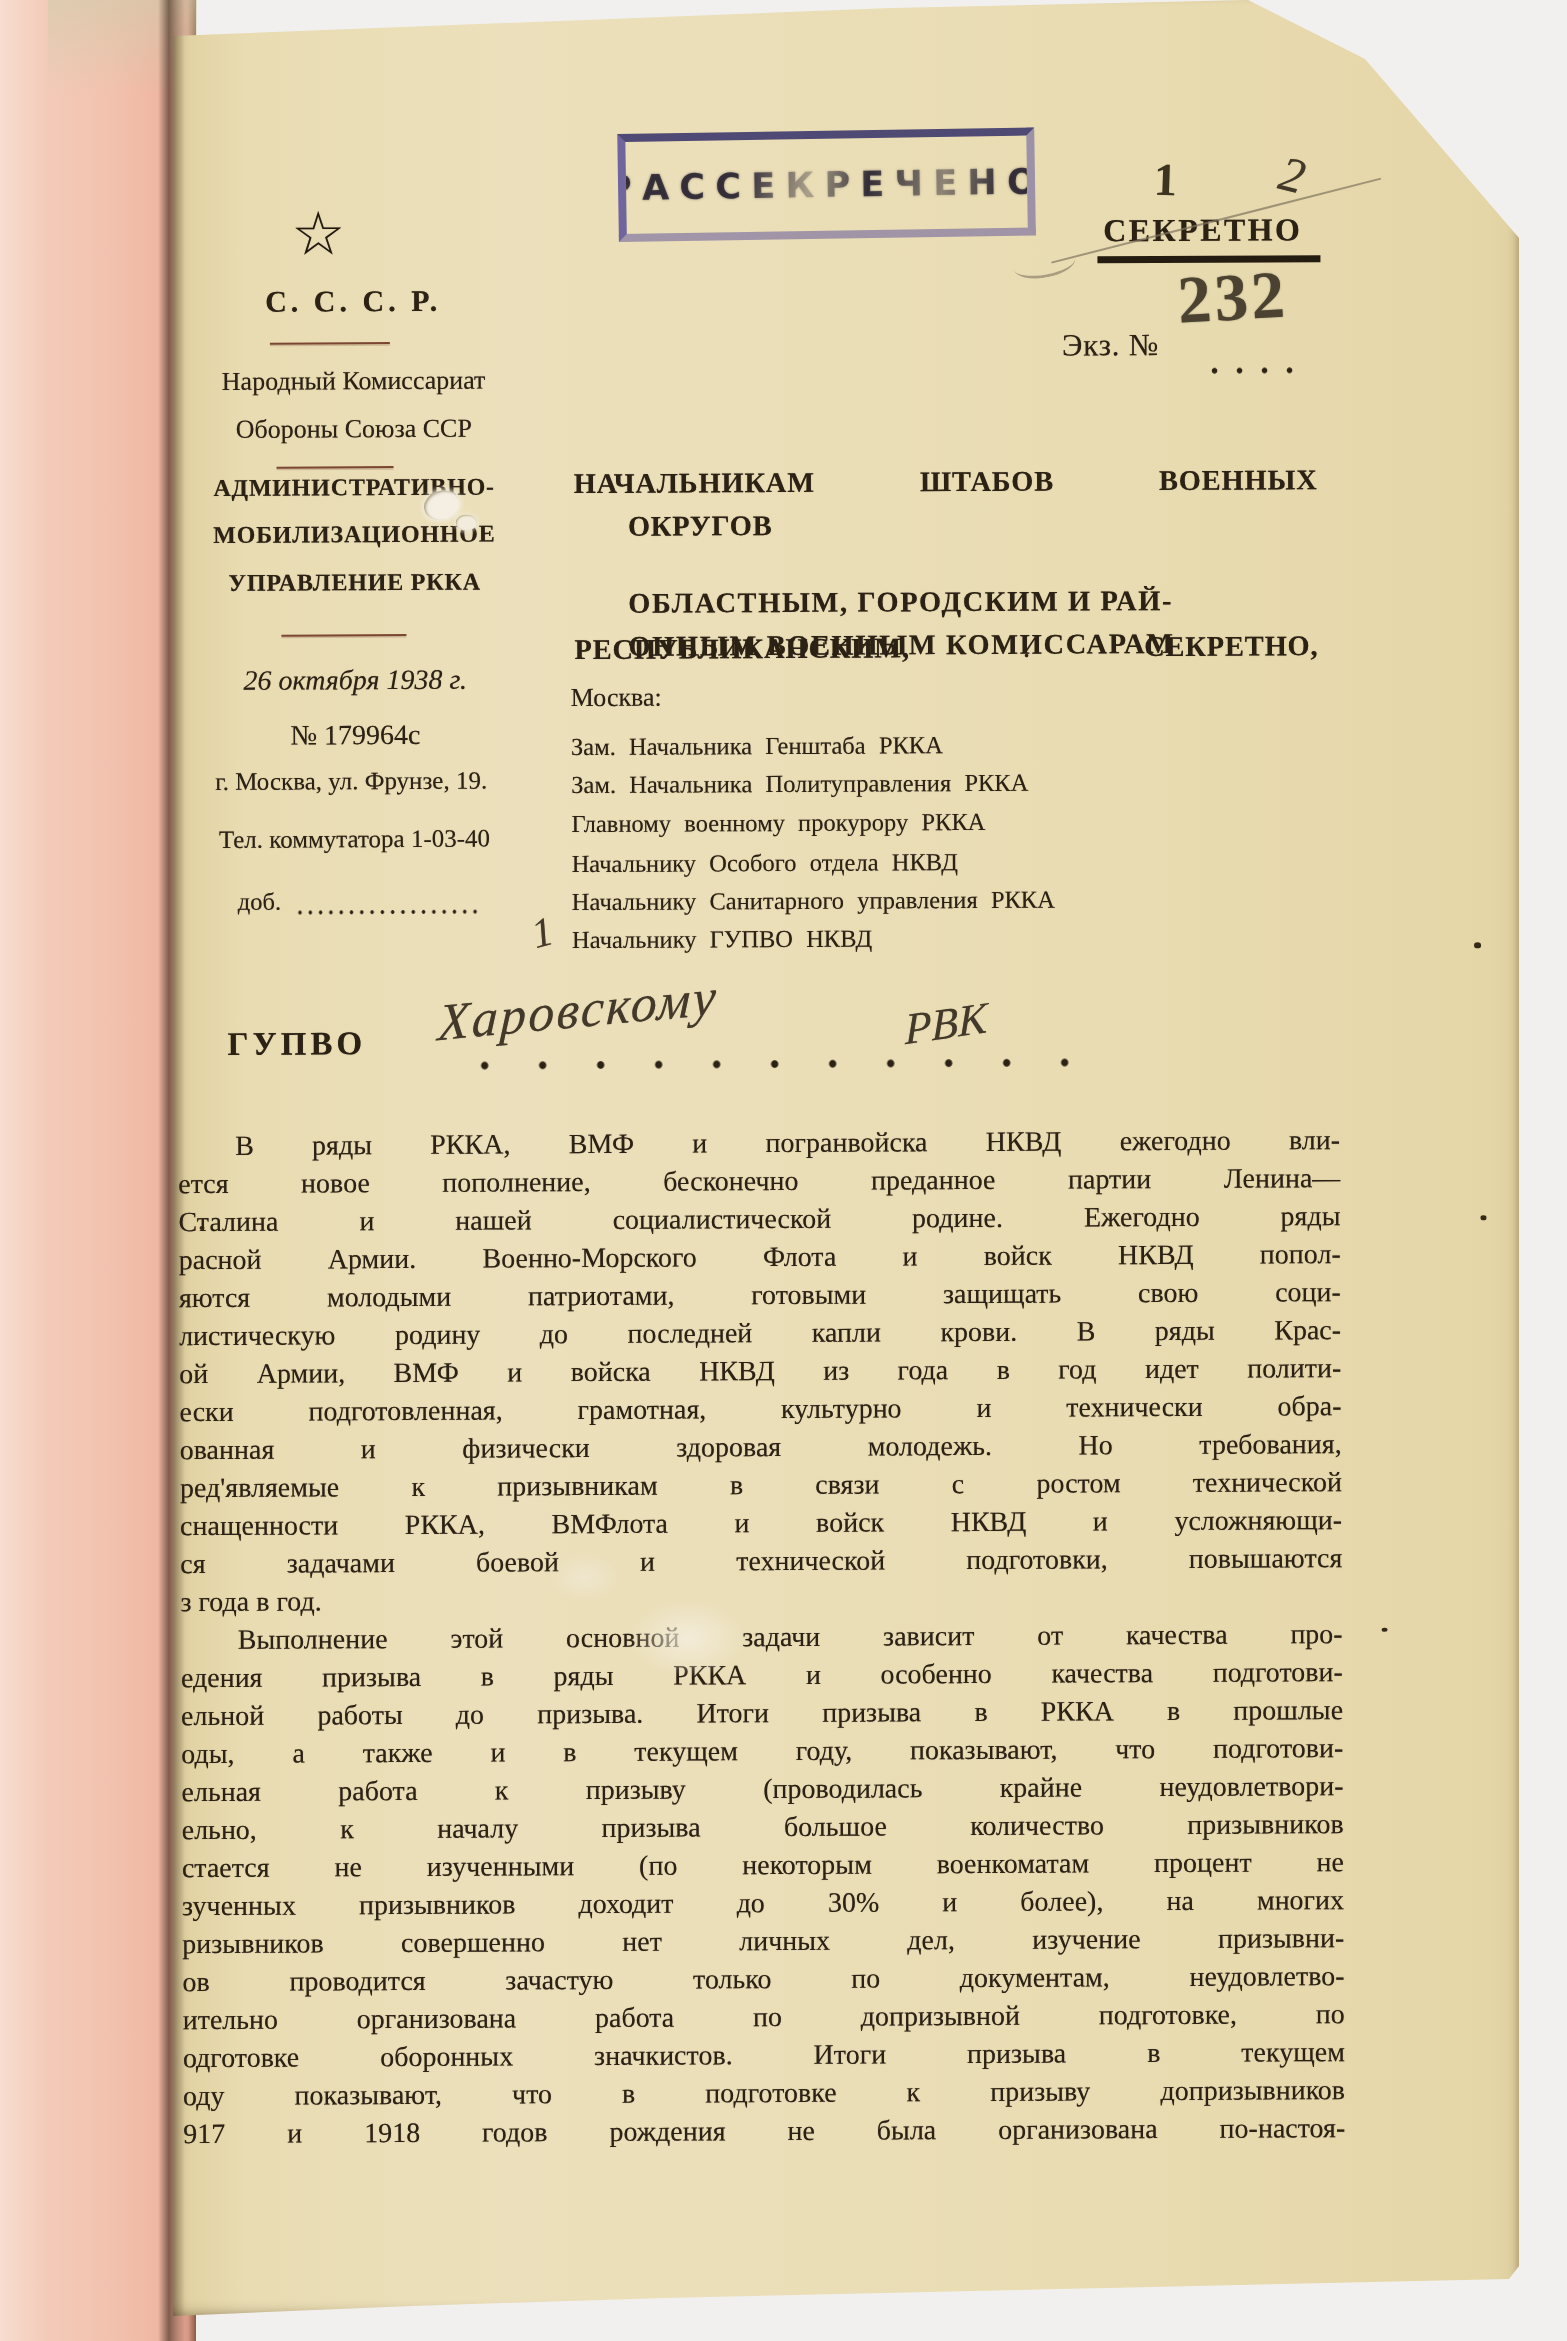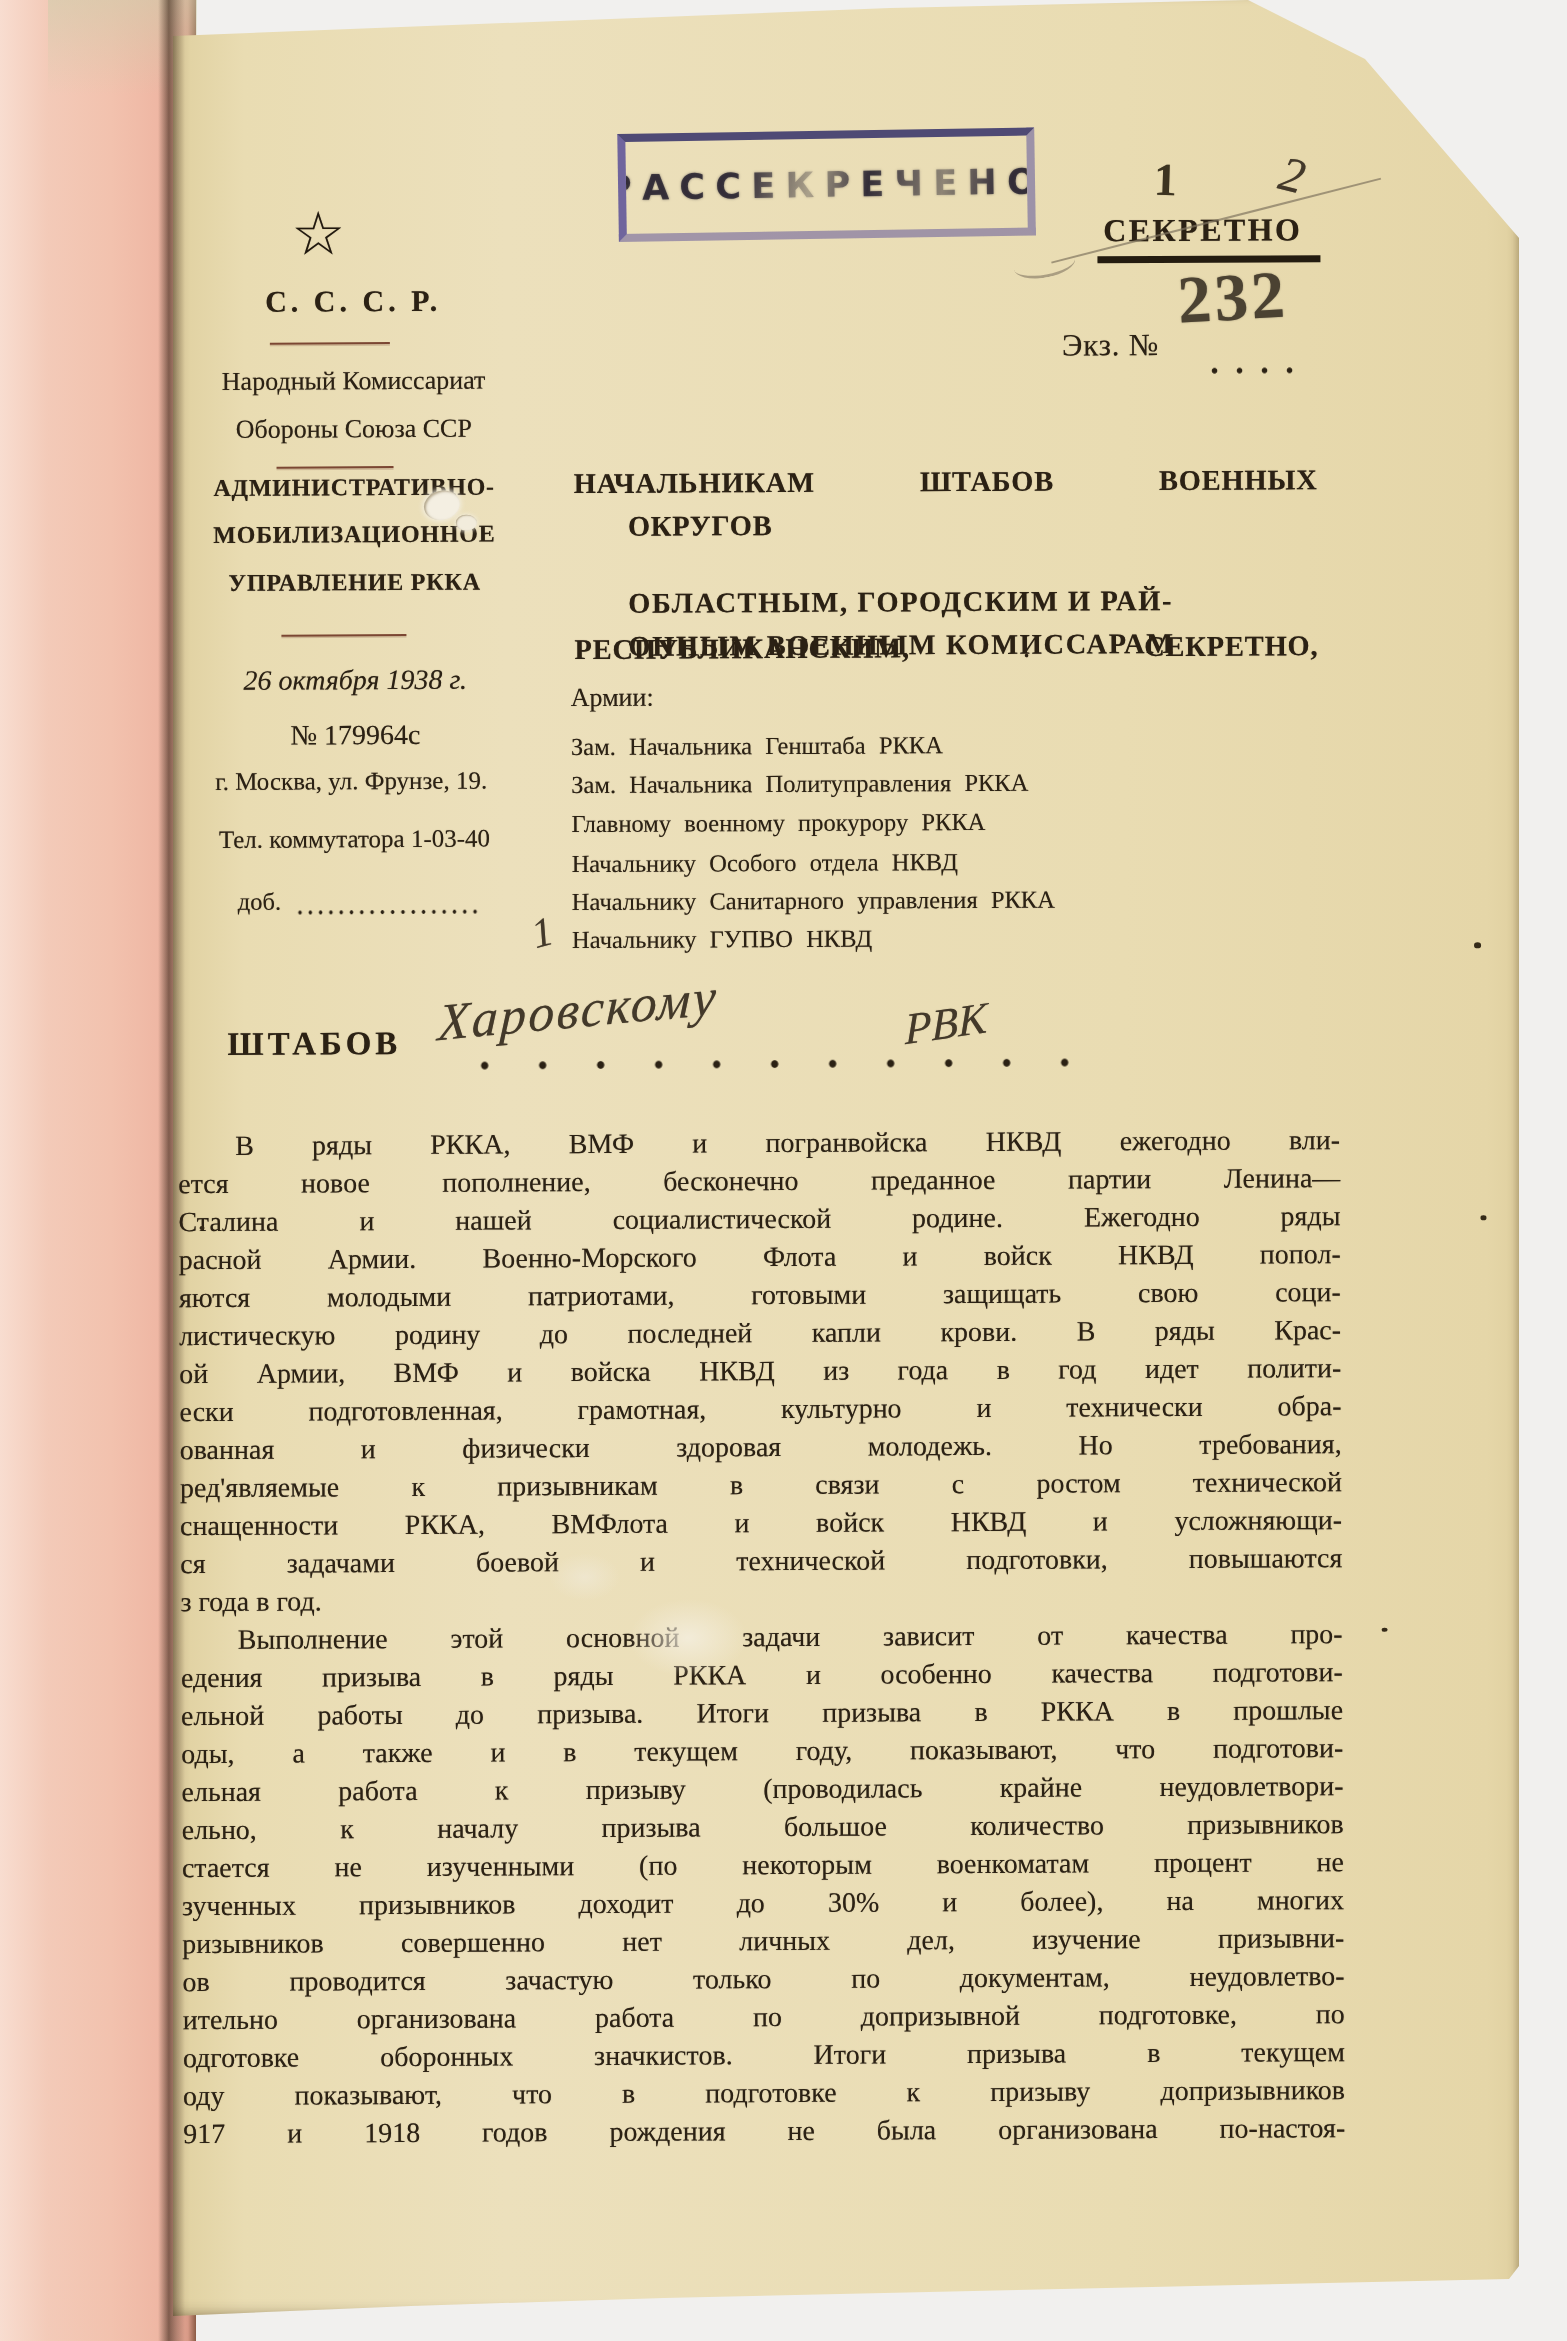--- a/index.html
+++ b/index.html
@@ -143,30 +143,30 @@
     <div class="t ad jfull" style="left:576px;top:467px;width:744px;">НАЧАЛЬНИКАМ  ШТАБОВ  ВОЕННЫХ</div>
     <div class="t ad" style="left:630px;top:510px;">ОКРУГОВ</div>
     <div class="abs ad-l3 t ad">
       <span>РЕСПУБЛИКАНСКИМ,</span>
       <span style="font-weight:normal;">.</span>
       <span>СЕКРЕТНО,</span>
     </div>
     <div class="t ad" style="left:630px;top:587px;letter-spacing:1.6px;">ОБЛАСТНЫМ, ГОРОДСКИМ И РАЙ-</div>
     <div class="t ad" style="left:630px;top:630px;letter-spacing:1.6px;">ОННЫМ ВОЕННЫМ КОМИССАРАМ</div>
 
-    <div class="t kopia">Армии:</div>
+    <div class="t kopia">Москва:</div>
     <div class="t rec" style="left:572px;top:732px;">Зам. Начальника Генштаба РККА</div>
     <div class="t rec" style="left:572px;top:770px;">Зам. Начальника Политуправления РККА</div>
     <div class="t rec" style="left:572px;top:809px;">Главному военному прокурору РККА</div>
     <div class="t rec" style="left:572px;top:849px;">Начальнику Особого отдела НКВД</div>
     <div class="t rec" style="left:572px;top:887px;">Начальнику Санитарного управления РККА</div>
     <div class="t rec" style="left:572px;top:925px;">Начальнику ГУПВО НКВД</div>
     <div class="t hand hand1">1</div>
 
-    <div class="t only">ШТАБОВ</div>
+    <div class="t only">ГУПВО</div>
     <div class="abs only-dots"></div>
     <div class="t hand hw-name">Харовскому</div>
     <div class="t hand hw-rvk">РВК</div>
 
     <div class="body-block">
       <div class="bl ind">В ряды РККА, ВМФ и погранвойска НКВД ежегодно вли-</div>
       <div class="bl">ется новое пополнение, бесконечно преданное партии Ленина—</div>
       <div class="bl">Сталина и нашей социалистической родине. Ежегодно ряды</div>
       <div class="bl">расной Армии. Военно-Морского Флота и войск НКВД попол-</div>
       <div class="bl">яются молодыми патриотами, готовыми защищать свою соци-</div>

